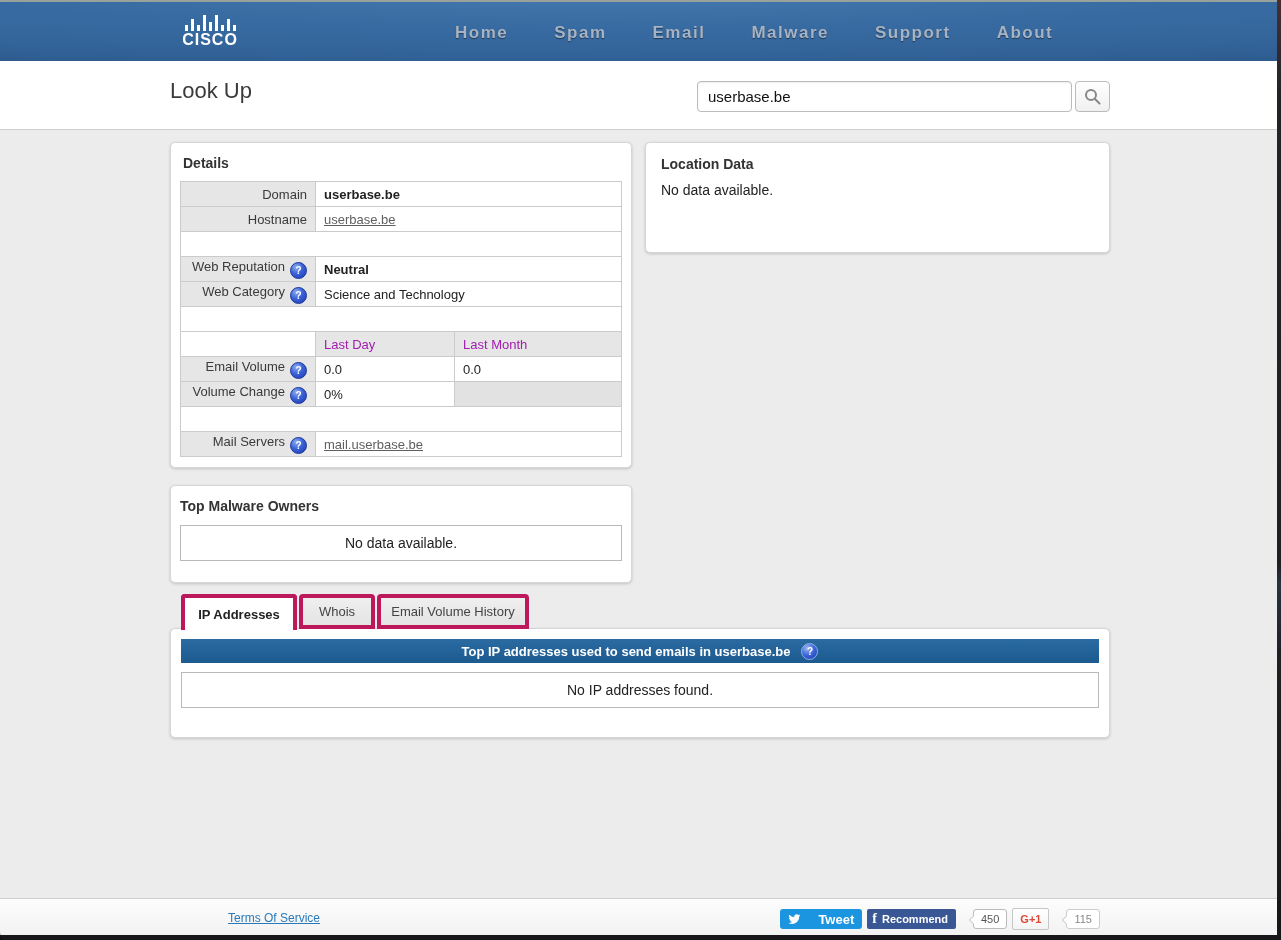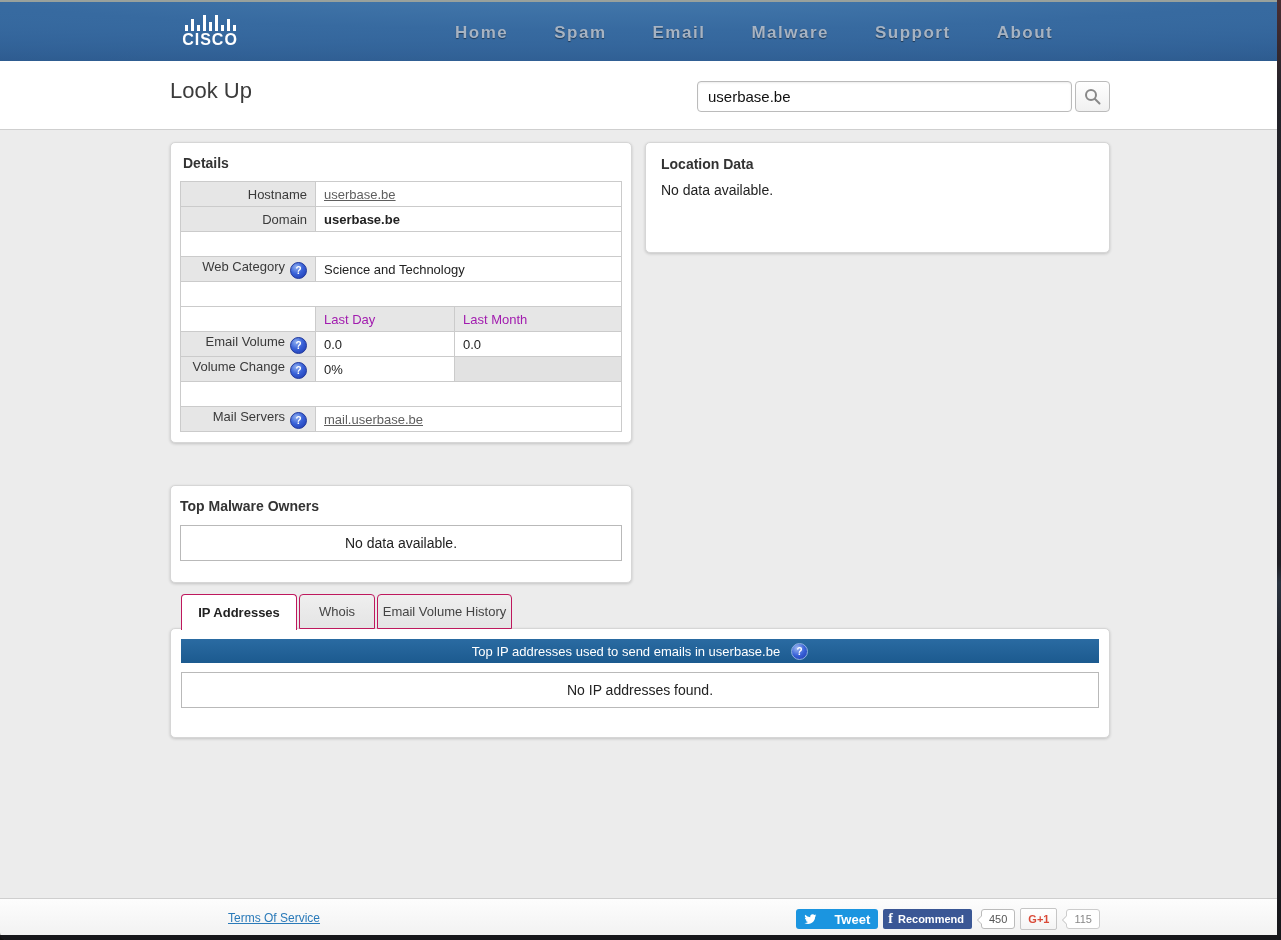--- a/index.html
+++ b/index.html
@@ -38,40 +38,40 @@
     background:radial-gradient(circle at 35% 28%, #8fb0f0 0%, #3a62d8 45%, #1c38ae 100%);
     border:1px solid #233a9c;color:#fff;font-size:10px;font-weight:bold;line-height:15px;text-align:center;
     vertical-align:-3px;margin-left:5px;box-sizing:content-box;cursor:pointer;}
   .help::after{content:"?";}
   #location-card{left:645px;top:142px;width:465px;height:111px;padding:13px 15px;}
   #location-card .empty{margin-top:10px;font-size:14px;color:#222;}
   #topnet-card{left:170px;top:485px;width:462px;height:98px;padding:12px 9px;}
   #topnet-card .nobox{margin-top:11px;border:1px solid #b9b9b9;height:36px;line-height:34px;text-align:center;font-size:14px;color:#222;box-sizing:border-box;background:#fff;}
   
   .tabs{position:absolute;left:181px;top:594px;height:35px;display:flex;gap:2px;z-index:3;}
-  .tab{height:35px;box-sizing:border-box;border:1px solid #be185d;border-radius:4px 4px 0 0;
+  .tab{height:35px;box-sizing:border-box;border:4px solid #be185d;border-radius:4px 4px 0 0;
     background:linear-gradient(#efefef,#e4e4e4);color:#444;font-size:13px;display:flex;align-items:center;justify-content:center;cursor:pointer;}
   .tab.active{background:#fff;border-bottom:none;font-weight:bold;color:#222;height:36px;}
-  .tab.t0{width:116px;}.tab.t1{width:76px;}.tab.t2{width:135px;text-align:right;}
+  .tab.t0{width:116px;}.tab.t1{width:76px;}.tab.t2{width:152px;text-align:right;}
   #iptable-card{left:170px;top:628px;width:940px;height:110px;padding:10px;z-index:2;}
-  .bluebar{height:24px;background:linear-gradient(#2a6ba2,#1c5a8f);color:#fff;font-size:13px;font-weight:normal;
+  .bluebar{height:24px;background:linear-gradient(#2a6ba2,#1c5a8f);color:#fff;font-size:13px;font-weight:bold;
     display:flex;align-items:center;justify-content:center;gap:6px;}
   .bluebar .help{background:radial-gradient(circle at 35% 28%, #9db9f2 0%, #3a62d8 50%, #1c38ae 100%);border-color:#8fb2e0;}
   .noipbox{margin-top:9px;border:1px solid #b9b9b9;height:36px;line-height:34px;text-align:center;font-size:14px;color:#222;box-sizing:border-box;}
   
   .footer{position:absolute;left:0;top:898px;width:100%;height:37px;background:linear-gradient(#fdfdfd,#f2f2f2);border-top:1px solid #cfcfcf;box-sizing:border-box;}
   .terms{position:absolute;left:182px;top:12px;margin-left:46px;}
   .social{position:absolute;right:181px;top:9px;display:flex;align-items:center;gap:5px;}
   .tweetbtn{height:20px;background:#1b95e0;border-radius:3px;color:#fff;font-size:13px;font-weight:bold;
     display:flex;align-items:center;gap:17px;padding:0 8px;cursor:pointer;}
   .fbbtn{height:20px;background:#3a5795;border-radius:2px;color:#fff;font-size:11px;font-weight:bold;
     display:flex;align-items:center;gap:5px;padding:0 8px 0 5px;cursor:pointer;}
   .fbf{font-size:14px;font-weight:bold;font-family:"Liberation Serif",serif;}
   .bubble{position:relative;height:20px;line-height:18px;background:#fff;border:1px solid #bbb;border-radius:3px;
-    padding:0 7px;font-size:11px;color:#555;box-sizing:border-box;margin-left:4px;}
+    padding:0 7px;font-size:11px;color:#555;box-sizing:border-box;margin-left:12px;}
   .bubble::before{content:"";position:absolute;left:-5px;top:6px;border:4px solid transparent;border-right-color:#bbb;border-left:none;}
   .bubble::after{content:"";position:absolute;left:-4px;top:6px;border:4px solid transparent;border-right-color:#fff;border-left:none;}
   .gplusbtn{height:20px;background:linear-gradient(#fff,#f4f4f4);border:1px solid #c6c6c6;border-radius:2px;
     color:#d94a38;font-size:11px;font-weight:bold;display:flex;align-items:center;padding:0 7px;cursor:pointer;}
   .bubble.lite{color:#888;border-color:#ccc;}
   
   .edge-right{position:absolute;right:0;top:0;width:4px;height:100%;background:linear-gradient(#4a2e33 0%,#23232a 10%,#1e1e24 60%,#2a3340 62%,#1e1e24 70%,#17171b 100%);z-index:9;}
   .edge-bottom{position:absolute;left:0;bottom:0;width:100%;height:5px;background:#17171b;border-radius:0 0 8px 8px;z-index:9;}
 </style>
 </head>
@@ -122,30 +122,34 @@
   <div class="card" id="details-card">
     <h3>Details</h3>
     <table class="tbl">
       <colgroup>
           <col style="width:135px">
           <col style="width:139px">
           <col>
         </colgroup>
       <tbody>
           <tr>
+        <td class="lbl"><span>Domain</span></td>
+        <td colspan="2" class="bold"><span>userbase.be</span></td>
+      </tr>
+      <tr>
         <td class="lbl"><span>Hostname</span></td>
         <td colspan="2"><a href="#" class="glink">userbase.be</a></td>
       </tr>
       <tr>
-        <td class="lbl"><span>Domain</span></td>
-        <td colspan="2" class="bold"><span>userbase.be</span></td>
-      </tr>
-      <tr>
             <td colspan="3" class="blank"></td>
           </tr>
+      <tr>
+        <td class="lbl"><span>Web Reputation</span><span class="help"></span></td>
+        <td colspan="2" class="bold"><span>Neutral</span></td>
+      </tr>
       <tr>
         <td class="lbl"><span>Web Category</span><span class="help"></span></td>
         <td colspan="2"><span>Science and Technology</span></td>
       </tr>
       <tr>
             <td colspan="3" class="blank"></td>
           </tr>
       <tr>
         <td class="blank"></td>
         <td class="colhead"><span>Last Day</span></td>

